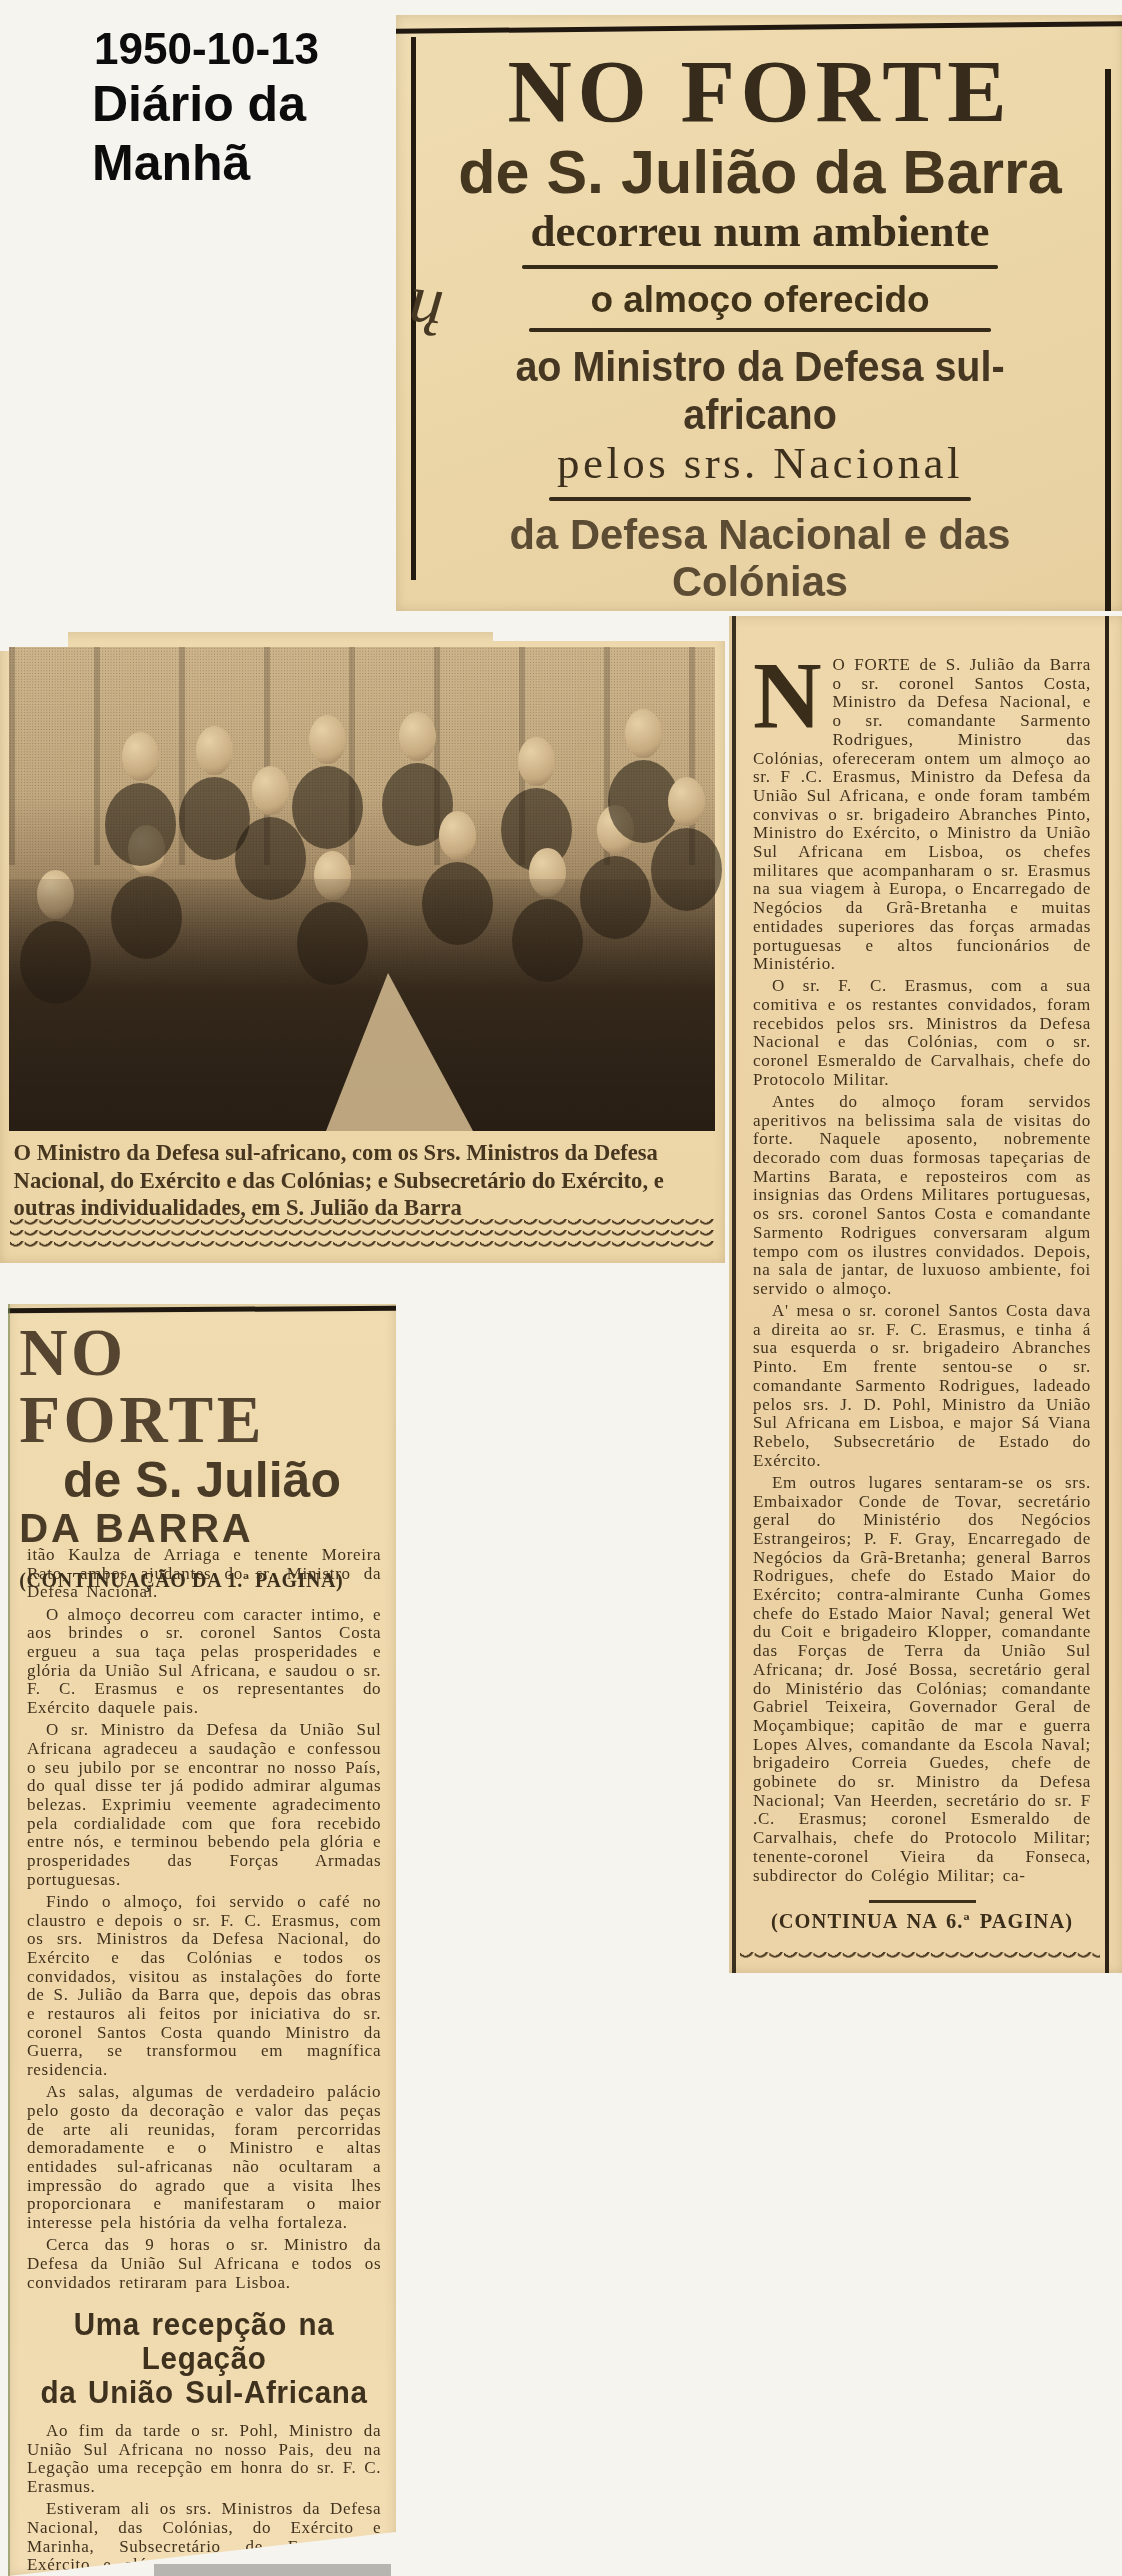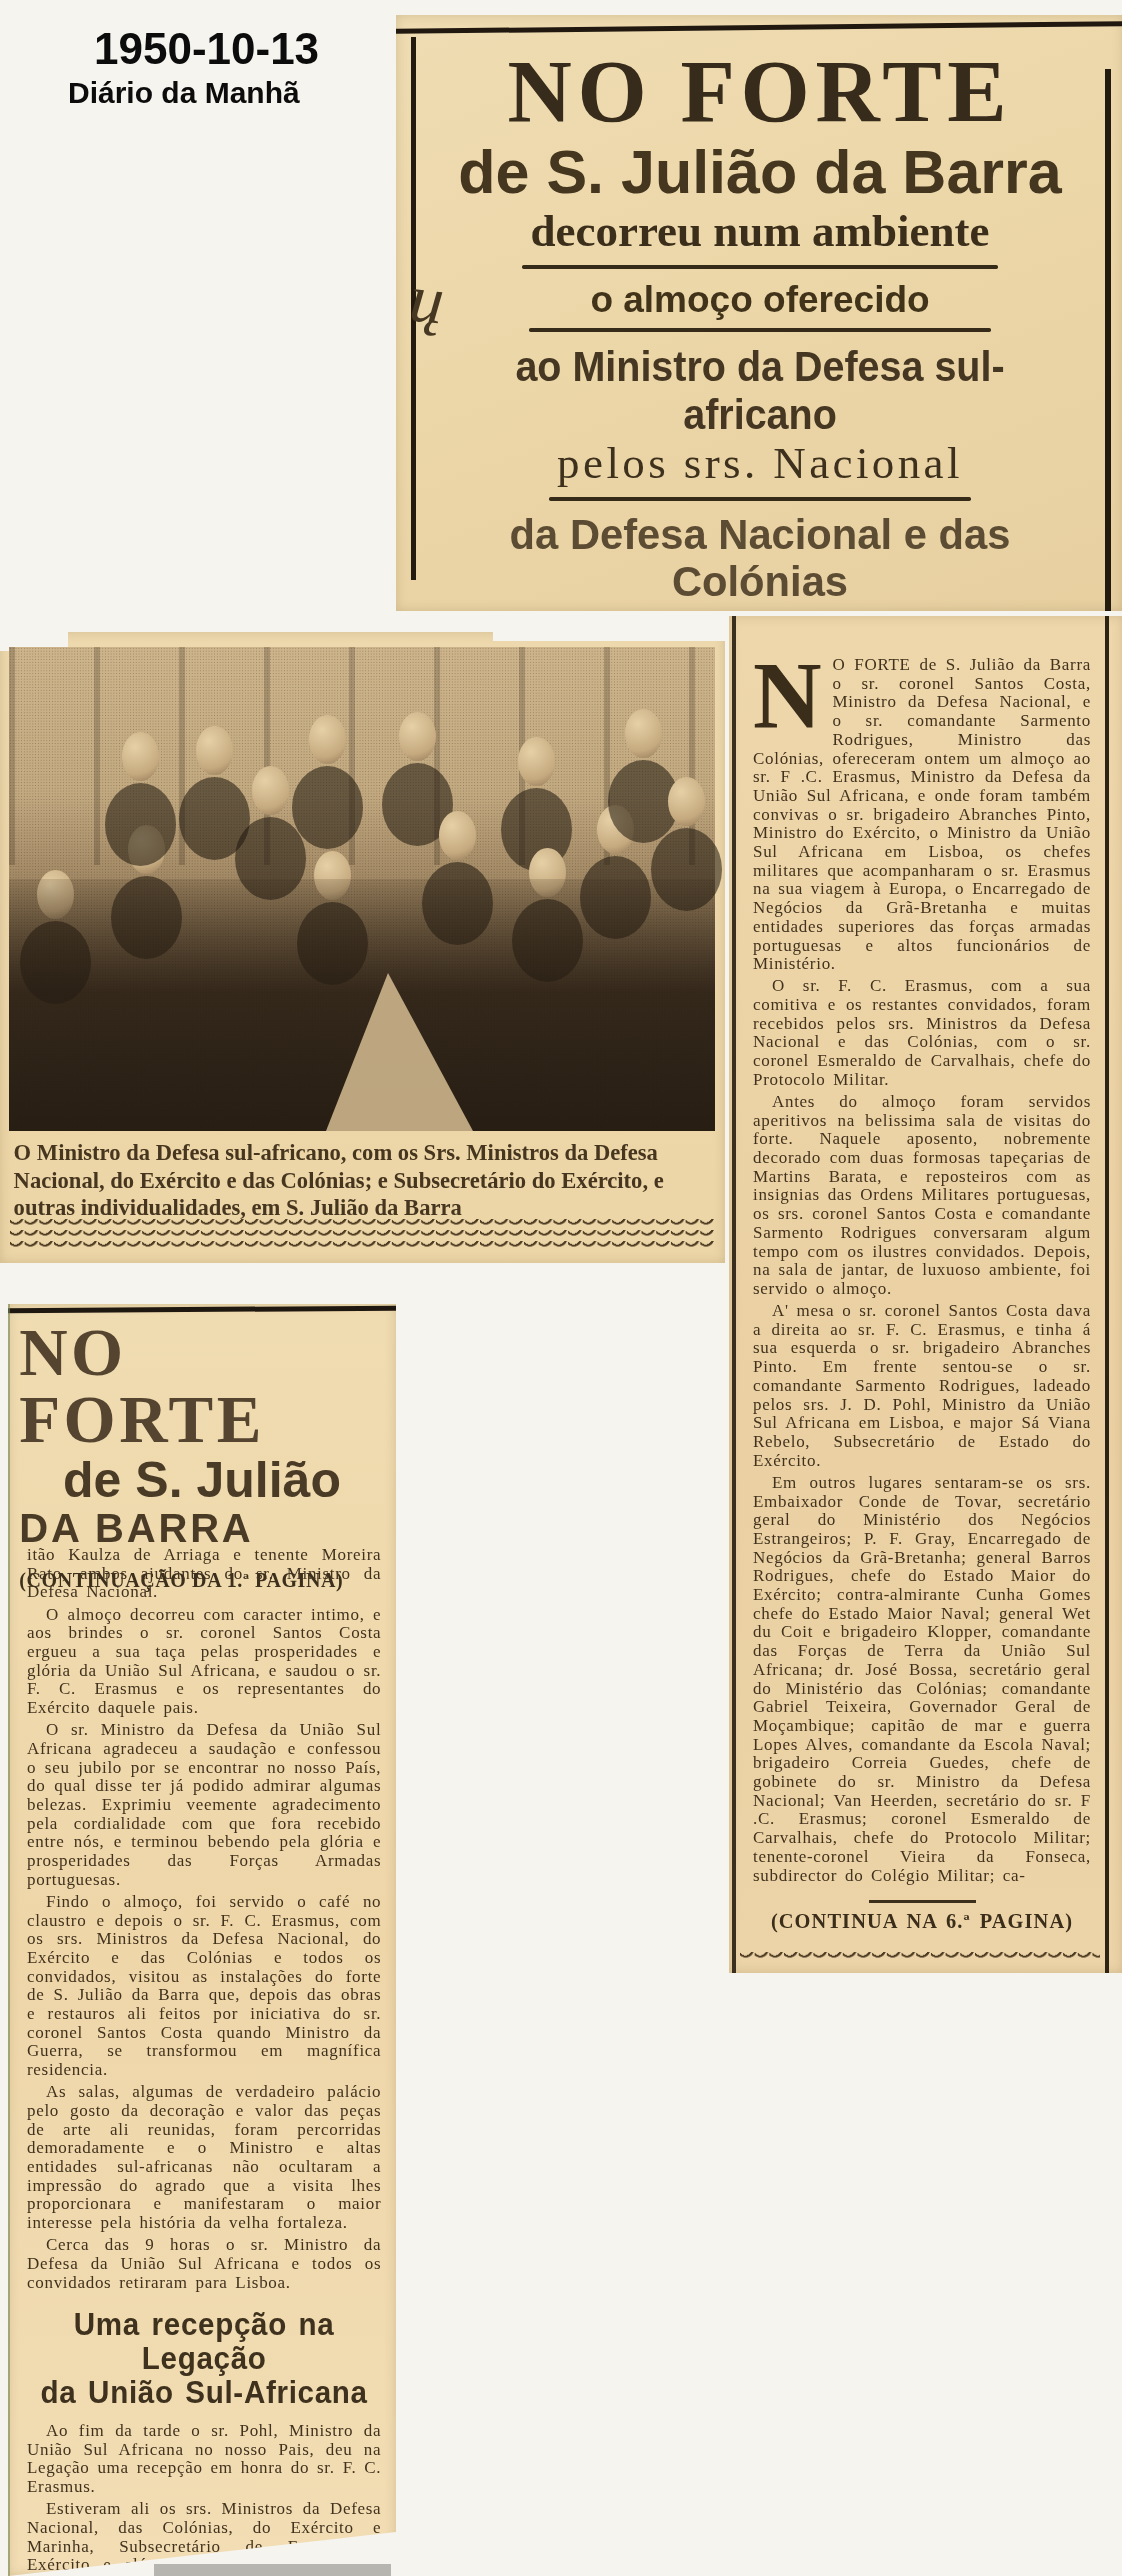--- a/index.html
+++ b/index.html
@@ -5,21 +5,21 @@
   html,body{margin:0;padding:0;}
   body{
     width:1123px;height:2576px;position:relative;overflow:hidden;
     background:#f6f4ef;
     font-family:"Liberation Serif",serif;
   }
   
   .annotation{position:absolute;left:68px;top:22.6px;width:351px;color:#0c0c0c;
     font-family:"Liberation Sans",sans-serif;line-height:1.18;font-weight:bold;}
   .annotation .date{font-size:44px;padding-left:26px;}
-  .annotation .source{font-size:30px;}
+  .annotation .source{font-size:50px;margin-left:24px;}
 
   
   .clip{position:absolute;background:#ecd7a9;overflow:hidden;
     box-shadow:0 0 10.2px rgba(120,100,60,.25) inset;}
 
   
   .clip-head{left:396px;top:14.7px;width:727px;height:596px;
     background:linear-gradient(160deg,#efdcb2 0%,#ecd7a9 45%,#e7cfa0 100%);}
   .clip-head .top-rule{position:absolute;left:0;top:10.2px;width:100%;height:5.1px;background:#211910;
     transform:rotate(-.6deg);}

